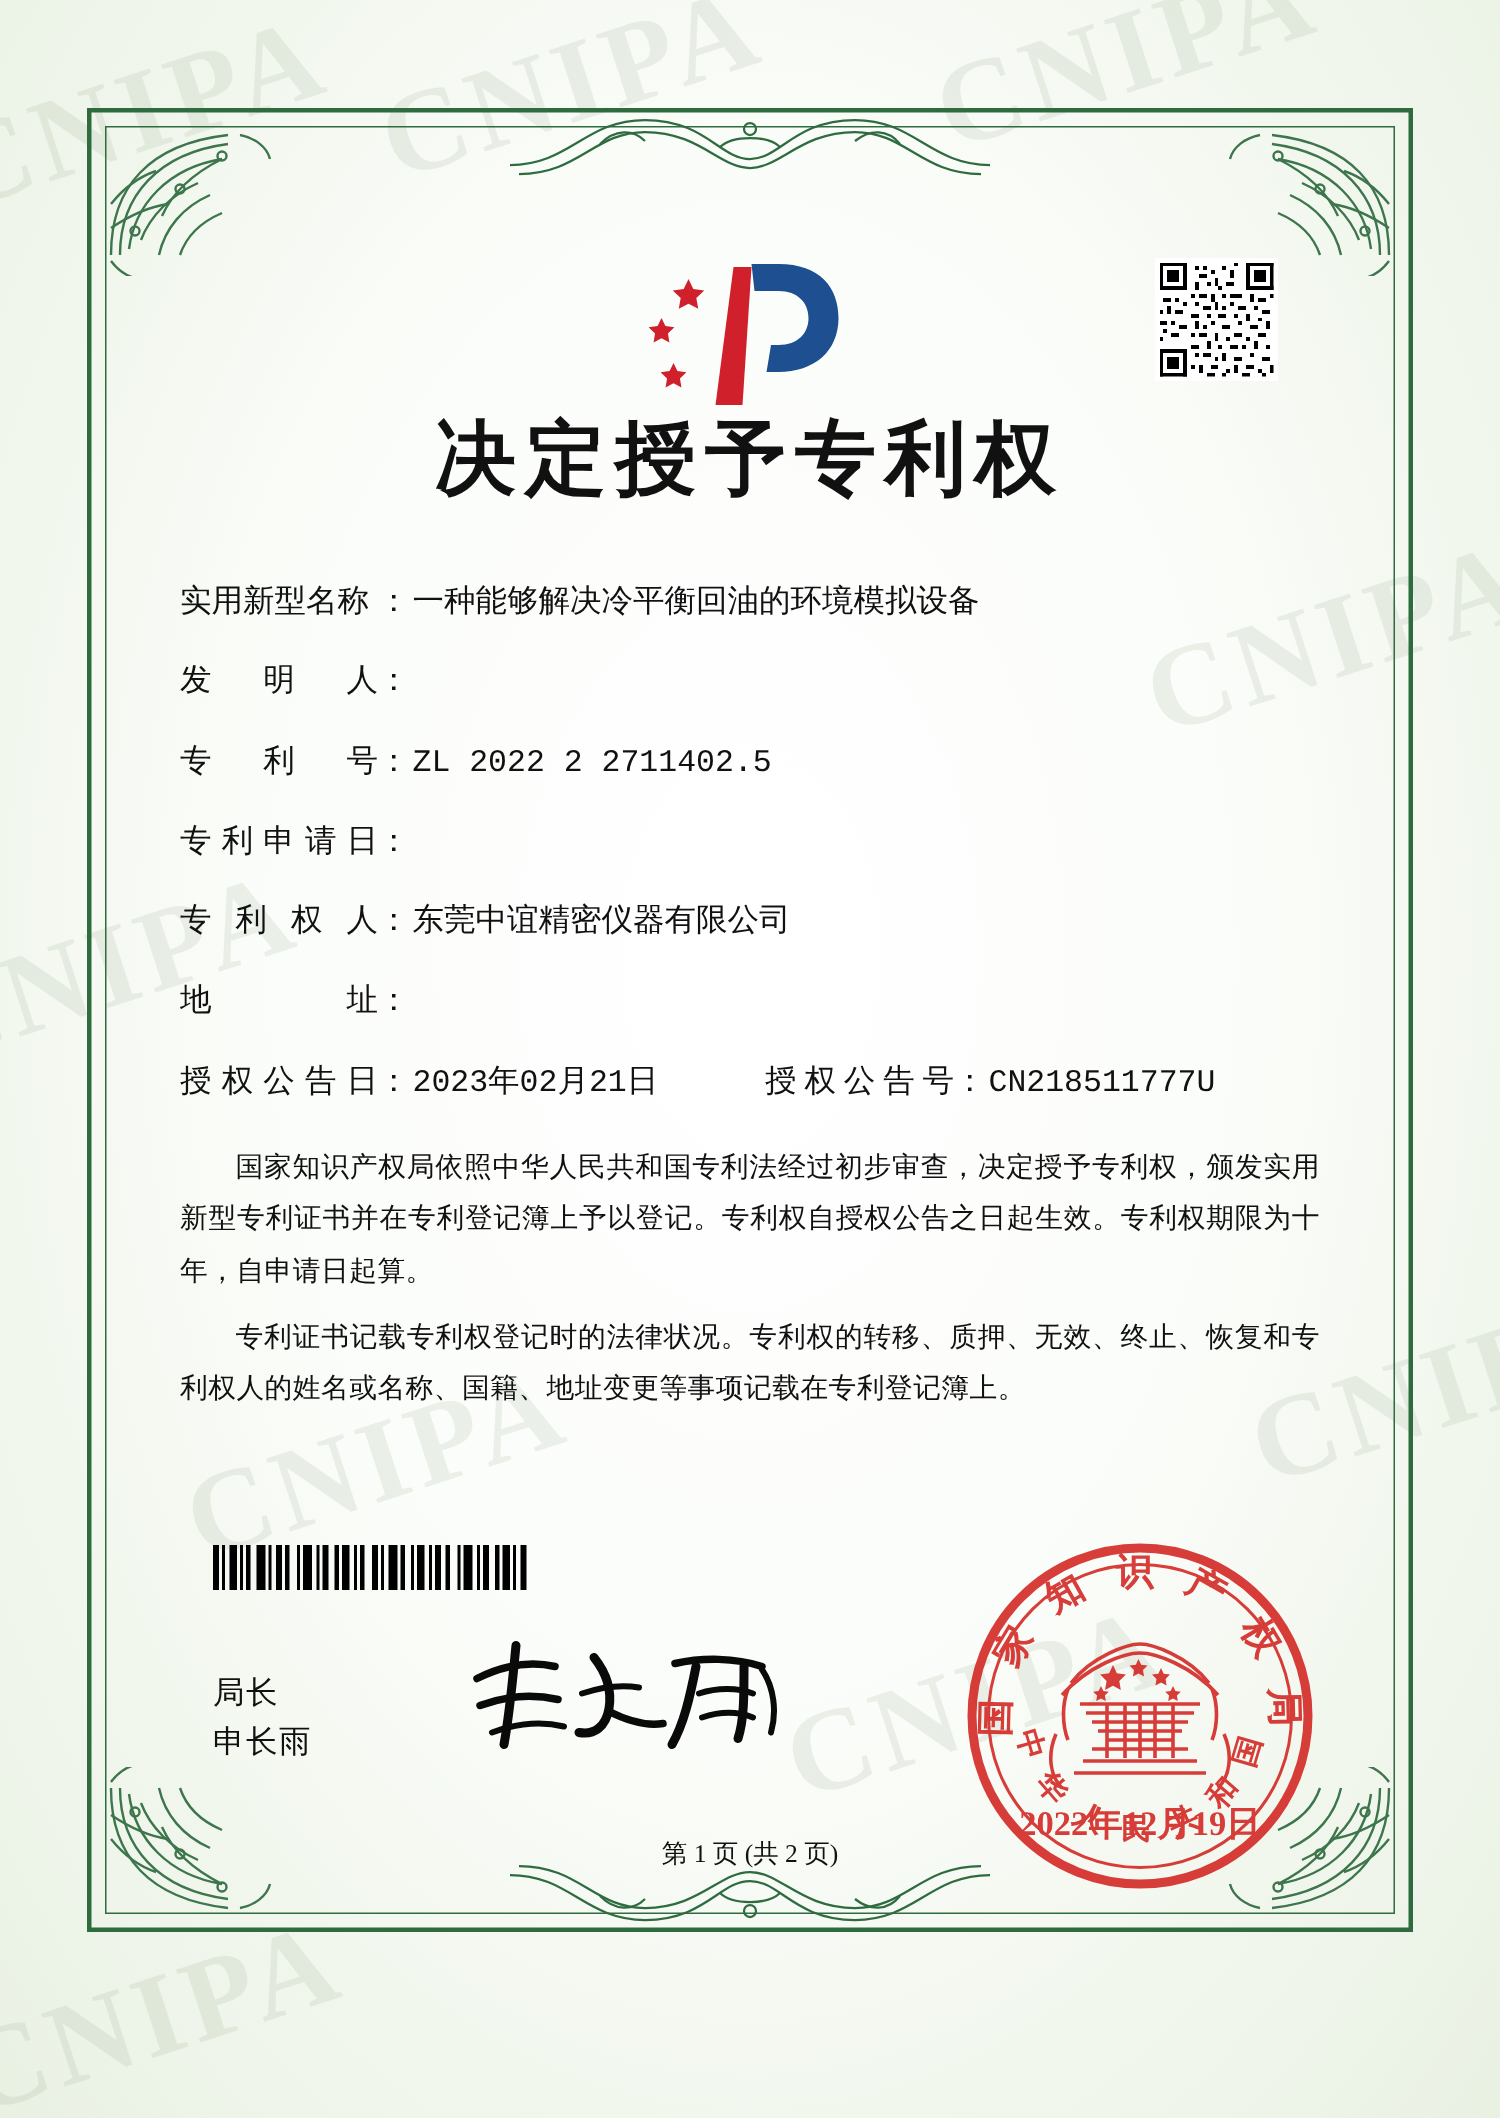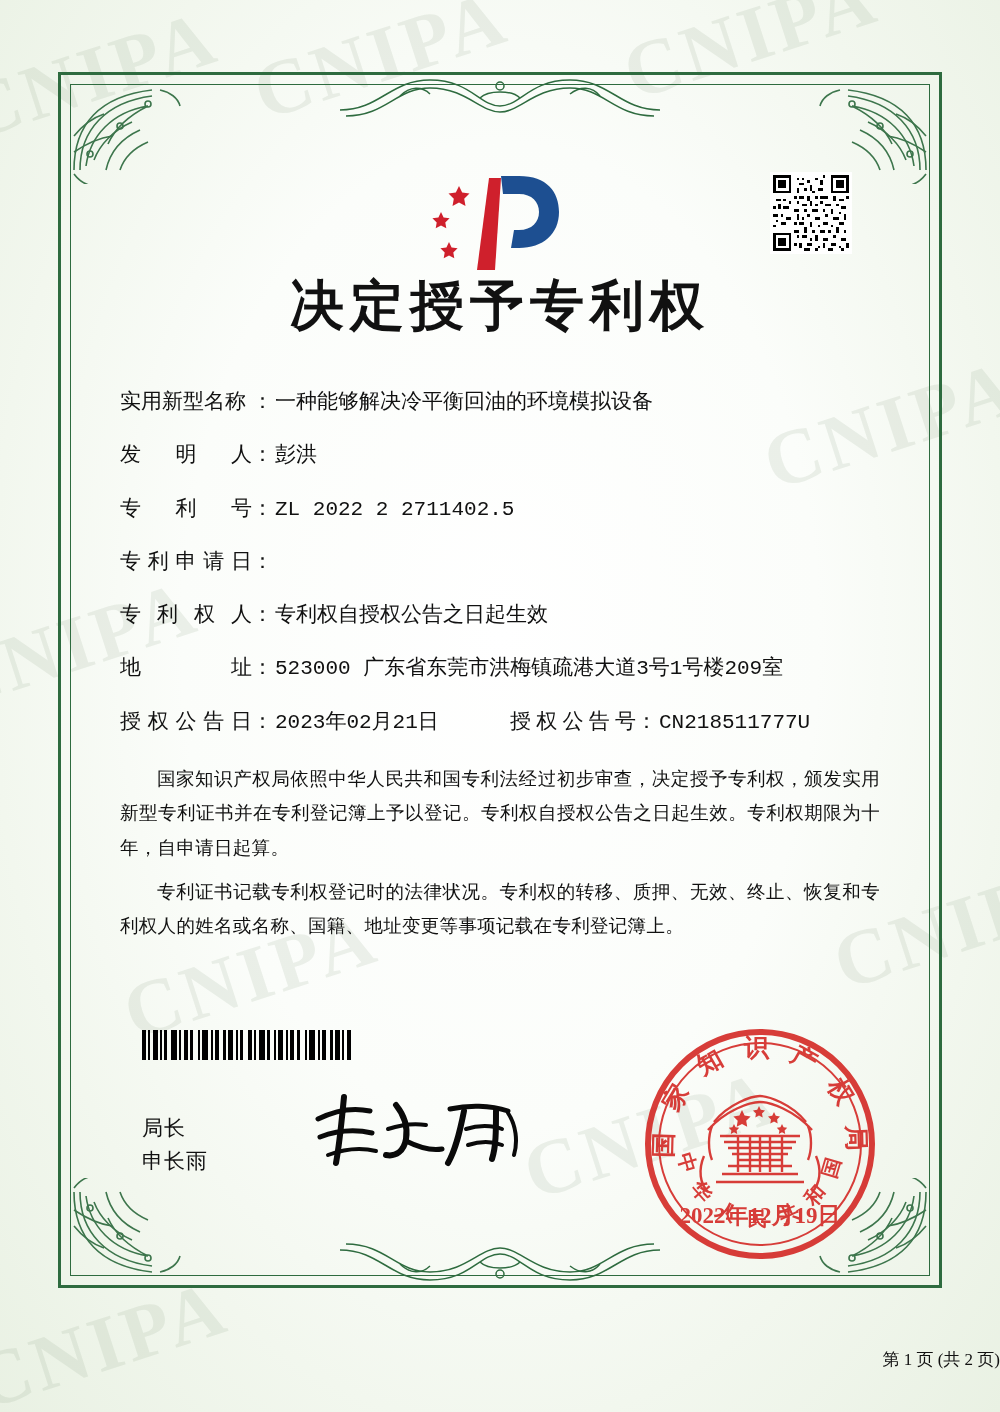--- a/index.html
+++ b/index.html
@@ -224,22 +224,22 @@
     left: 642px;
     top: 1026px;
     width: 236px;
     height: 236px;
   }
 
   .page-num {
     position: absolute;
     left: 0;
     right: 0;
-    top: 1348px;
-    text-align: right;
+    top: 1224px;
+    text-align: center;
     font-size: 17px;
     color: #111;
   }
   .footer-note {
     position: absolute;
     left: 0;
     right: 0;
     top: 1350px;
     text-align: center;
     font-size: 20px;
@@ -493,21 +493,20 @@
         <span class="f-value">一种能够解决冷平衡回油的环境模拟设备</span>
       </div>
 
       <div class="field-row">
         <span class="f-label">
             <span>发</span>
             <span>明</span>
             <span>人</span>
           </span>
         <span class="f-colon">：</span>
-        <span class="f-value">彭洪</span>
       </div>
 
       <div class="field-row">
         <span class="f-label">
             <span>专</span>
             <span>利</span>
             <span>号</span>
           </span>
         <span class="f-colon">：</span>
         <span class="f-value">ZL 2022 2 2711402.5</span>
@@ -525,30 +524,29 @@
       </div>
 
       <div class="field-row">
         <span class="f-label">
             <span>专</span>
             <span>利</span>
             <span>权</span>
             <span>人</span>
           </span>
         <span class="f-colon">：</span>
-        <span class="f-value">专利权自授权公告之日起生效</span>
+        <span class="f-value">东莞中谊精密仪器有限公司</span>
       </div>
 
       <div class="field-row">
         <span class="f-label">
             <span>地</span>
             <span style="padding-left:54px">址</span>
           </span>
         <span class="f-colon">：</span>
-        <span class="f-value">523000 广东省东莞市洪梅镇疏港大道3号1号楼209室</span>
       </div>
 
       <div class="field-row two-col">
         <span class="col-a">
           <span class="f-label">
               <span>授</span>
               <span>权</span>
               <span>公</span>
               <span>告</span>
               <span>日</span>

